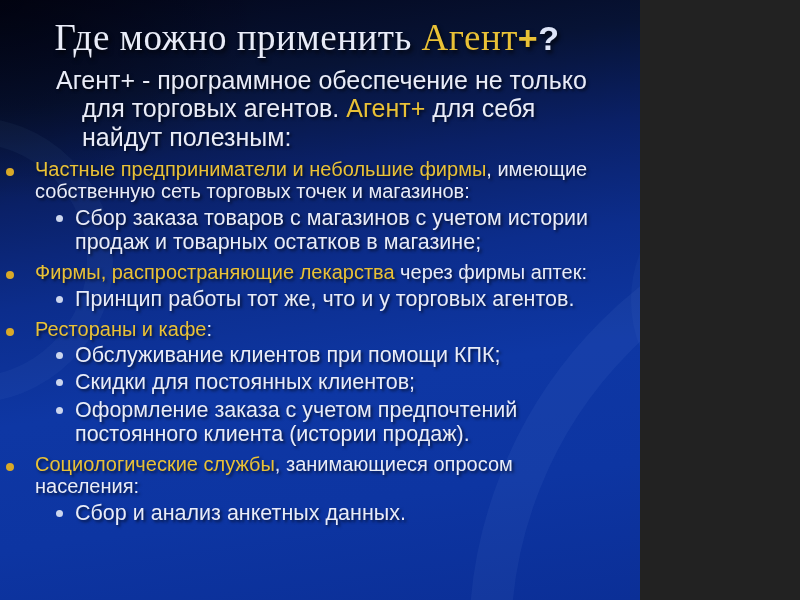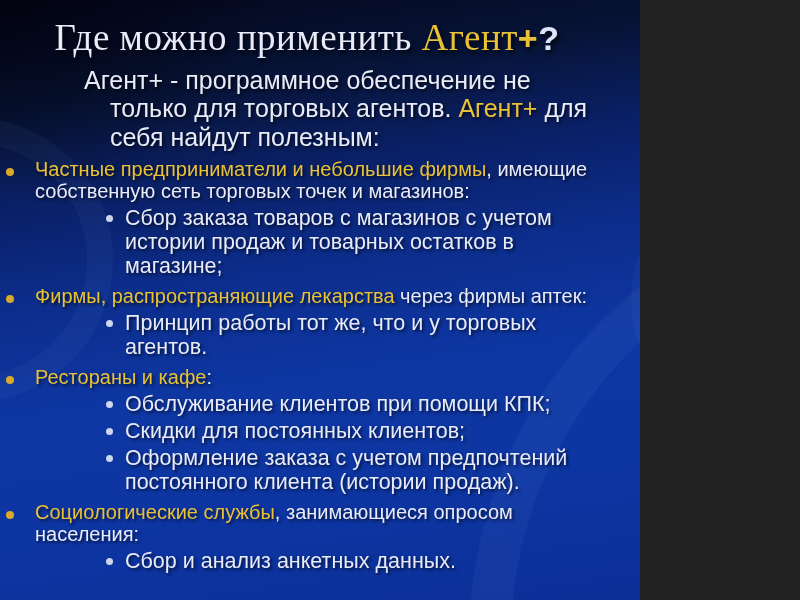--- a/index.html
+++ b/index.html
@@ -44,21 +44,20 @@
     text-shadow: 2px 3px 4px rgba(0,0,0,0.75);
     white-space: nowrap;
   }
   .intro {
     margin-top: 7px;
     font-size: 25px;
     line-height: 1.13;
     padding-left: 82px;
     text-indent: -26px;
     text-shadow: 2px 2px 3px rgba(0,0,0,0.6);
-    margin-left: 28px;
   }
   .item {
     display: flex;
     align-items: flex-start;
     text-shadow: 2px 2px 3px rgba(0,0,0,0.6);
   }
   .item .text { flex: 1; }
   .l1 {
     margin-top: 7px;
     font-size: 20px;
@@ -68,21 +67,21 @@
   .l1 .dot {
     flex: 0 0 8px;
     height: 8px;
     border-radius: 50%;
     margin: 10px 21px 0 0;
   }
   .l2 {
     margin-top: 3px;
     font-size: 21.5px;
     line-height: 1.12;
-    padding-left: 106px;
+    padding-left: 56px;
   }
   .l2 .dot {
     flex: 0 0 7px;
     height: 7px;
     border-radius: 50%;
     margin: 9px 12px 0 0;
   }
   
   .c-w  { color: var(--text-white); }
   .c-y  { color: var(--accent-yellow); }

